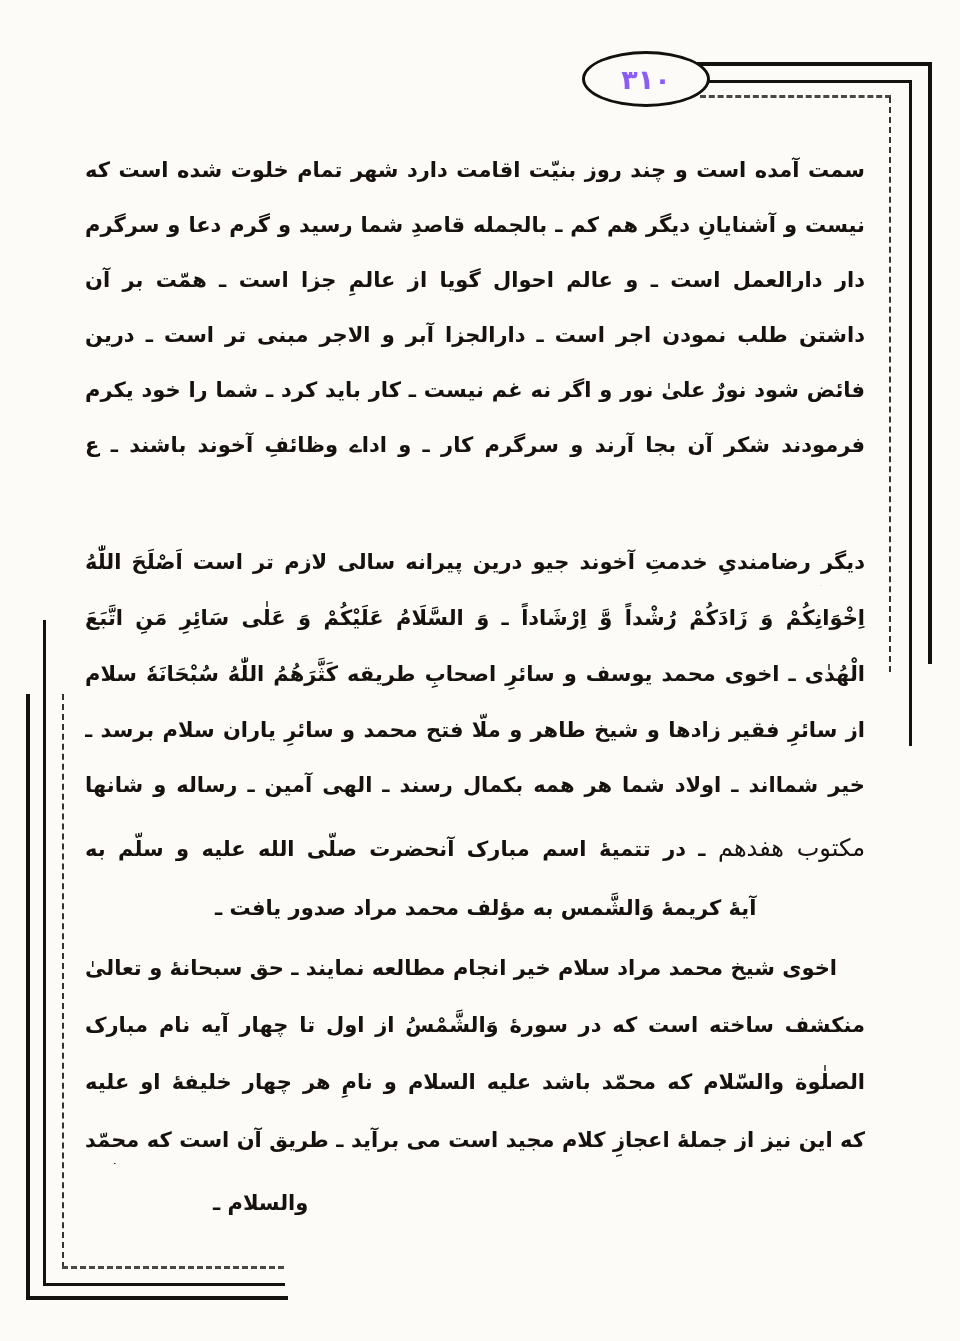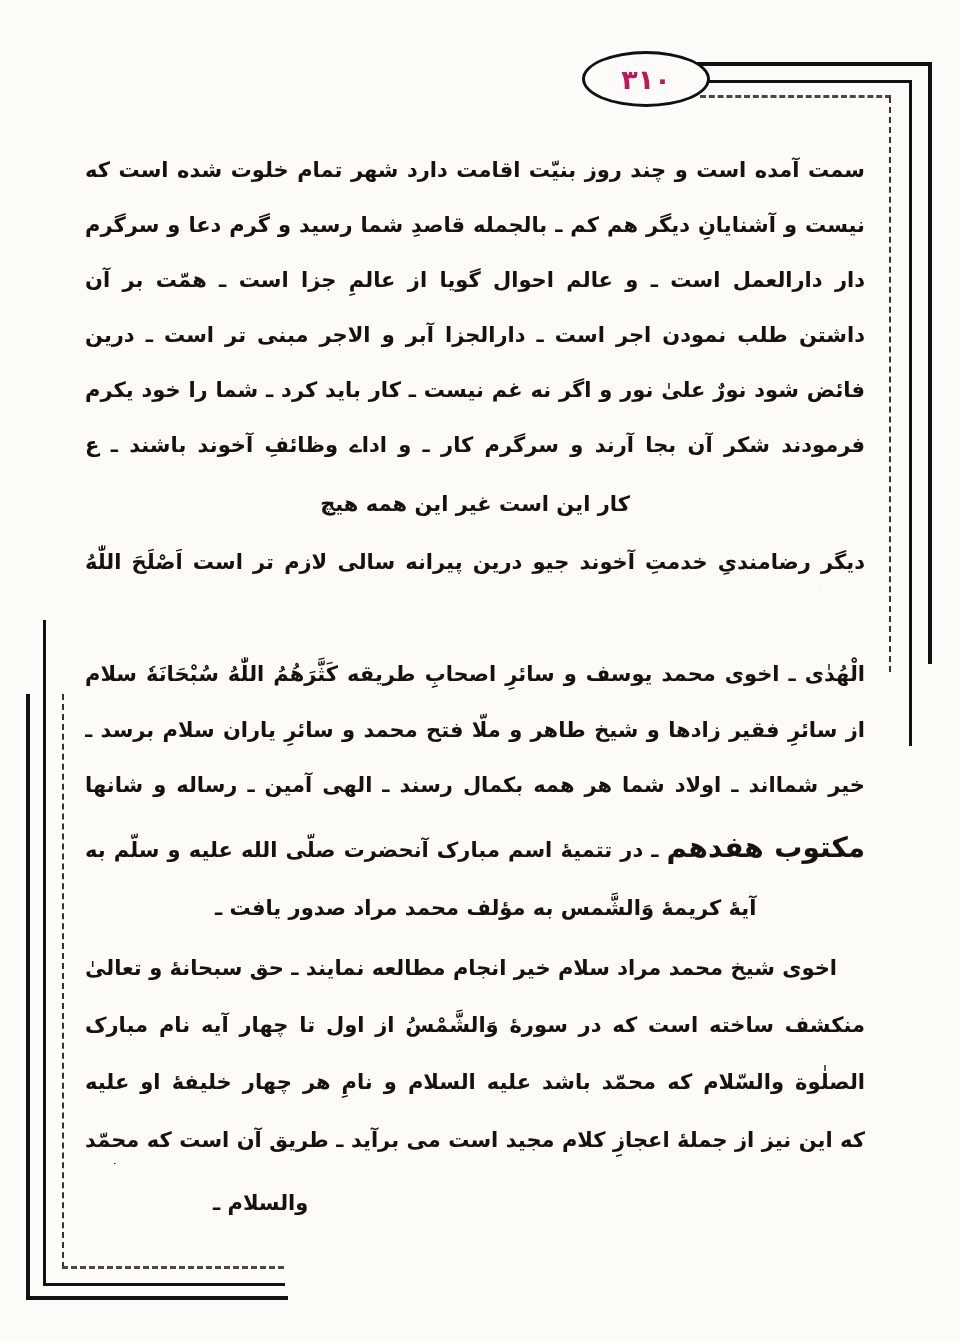--- a/index.html
+++ b/index.html
@@ -24,37 +24,37 @@
   .bl-v1{left:26px;top:694px;width:4px;height:606px;}
   .bl-h1{left:26px;top:1296px;width:262px;height:4px;}
   .bl-v2{left:43px;top:620px;width:3px;height:666px;}
   .bl-h2{left:43px;top:1283px;width:242px;height:3px;}
   .bl-v3{left:62px;top:694px;height:574px;}
   .bl-h3{left:62px;top:1266px;width:222px;}
   
   .badge{
     position:absolute;z-index:5;border:3px solid #121110;border-radius:50%;
     background:#fcfbf8;display:flex;align-items:center;justify-content:center;
-    color:#be185d;font-weight:bold;direction:rtl;
+    color:#8b5cf6;font-weight:bold;direction:rtl;
   }
   .badge.top{left:582px;top:51px;width:122px;height:50px;font-size:27px;}
   .badge.bottom{left:249px;top:1261px;width:120px;height:54px;font-size:25px;}
   
   .line{
     position:absolute;left:85px;width:780px;box-sizing:border-box;
     direction:rtl;unicode-bidi:embed;
     color:#17120e;font-weight:bold;font-size:21px;line-height:40px;
     text-align:justify;text-align-last:justify;-moz-text-align-last:justify;
     max-height:44px;overflow:hidden;white-space:normal;
   }
   .line.center{text-align:center;text-align-last:center;}
   .line.leftpos{text-align:left;text-align-last:left;padding-left:130px;}
   .line.leftpos2{text-align:right;text-align-last:left;padding-left:128px;}
   .line.indent{padding-right:28px;}
-  .mh{font-size:28px;font-weight:700;letter-spacing:1px;}
+  .mh{font-size:24px;font-weight:400;letter-spacing:1px;}
   
   .l0{top:150px;}  .l1{top:205px;}  .l2{top:260px;}  .l3{top:315px;}
   .l4{top:370px;}  .l5{top:425px;}  .l6{top:484px;}  .l7{top:542px;}
   .l8{top:598px;}  .l9{top:654px;}  .l10{top:710px;} .l11{top:765px;}
   .l12{top:828px;max-height:50px;} .l13{top:888px;} .l14{top:948px;}
   .l15{top:1005px;} .l16{top:1062px;} .l17{top:1120px;} .l18{top:1183px;}
 </style>
 </head>
 <body>
 
@@ -77,22 +77,22 @@
   <div class="badge top">
     <span>۳۱۰</span>
   </div>
 
   <div class="line l0">سمت آمده است و چند روز بنیّت اقامت دارد شهر تمام خلوت شده است که بادشاه هم</div>
   <div class="line l1">نیست و آشنایانِ دیگر هم کم ـ بالجمله قاصدِ شما رسید و گرم دعا و سرگرم توجّه نمود مجدّد ما این</div>
   <div class="line l2">دار دارالعمل است ـ و عالم احوال گویا از عالمِ جزا است ـ همّت بر آن گماشتن و مطمح نظر آن را</div>
   <div class="line l3">داشتن طلب نمودن اجر است ـ دارالجزا آبر و الاجر مبنی تر است ـ درین ضمن اگر بعضے علوم بر باطن</div>
   <div class="line l4">فائض شود نورٌ علیٰ نور و اگر نه غم نیست ـ کار باید کرد ـ شما را خود یکرم الله فی الجمله علم هم عطا</div>
   <div class="line l5">فرمودند شکر آن بجا آرند و سرگرم کار ـ و اداے وظائفِ آخوند باشند ـ ع</div>
-  <div class="line l6 center">کار این است غیر این همه هیچ</div>
   <div class="line l7">دیگر رضامندیِ خدمتِ آخوند جیو درین پیرانه سالی لازم تر است اَصْلَحَ اللّٰهُ شَانَكُمْ وَ شَانَ</div>
+  <div class="line l8">اِخْوَانِكُمْ وَ زَادَكُمْ رُشْداً وَّ اِرْشَاداً ـ وَ السَّلَامُ عَلَيْكُمْ وَ عَلٰى سَائِرِ مَنِ اتَّبَعَ</div>
   <div class="line l9">الْهُدٰى ـ اخوى محمد یوسف و سائرِ اصحابِ طریقه كَثَّرَهُمُ اللّٰهُ سُبْحَانَهٗ سلام خوانند</div>
   <div class="line l10">از سائرِ فقیر زادها و شیخ طاهر و ملّا فتح محمد و سائرِ یاران سلام برسد ـ والدهٔ معنوی در دعای</div>
   <div class="line l11">خیر شمااند ـ اولاد شما هر همه بکمال رسند ـ الهی آمین ـ رساله و شانها رسید قبول باد ـ</div>
   <div class="line l12">
     <span class="mh">مکتوب هفدهم</span>
     <span>ـ در تتمیهٔ اسم مبارک آنحضرت صلّی الله علیه و سلّم به اسمهاے چهار یار از</span>
   </div>
   <div class="line l13 leftpos">آیهٔ کریمهٔ وَالشَّمس به مؤلف محمد مراد صدور یافت ـ</div>
   <div class="line l14 indent">اخوی شیخ محمد مراد سلام خیر انجام مطالعه نمایند ـ حق سبحانهٔ و تعالیٰ بر این مسکین</div>
   <div class="line l15">منکشف ساخته است که در سورهٔ وَالشَّمْسُ از اول تا چهار آیه نام مبارک آنحضرت علیه</div>

